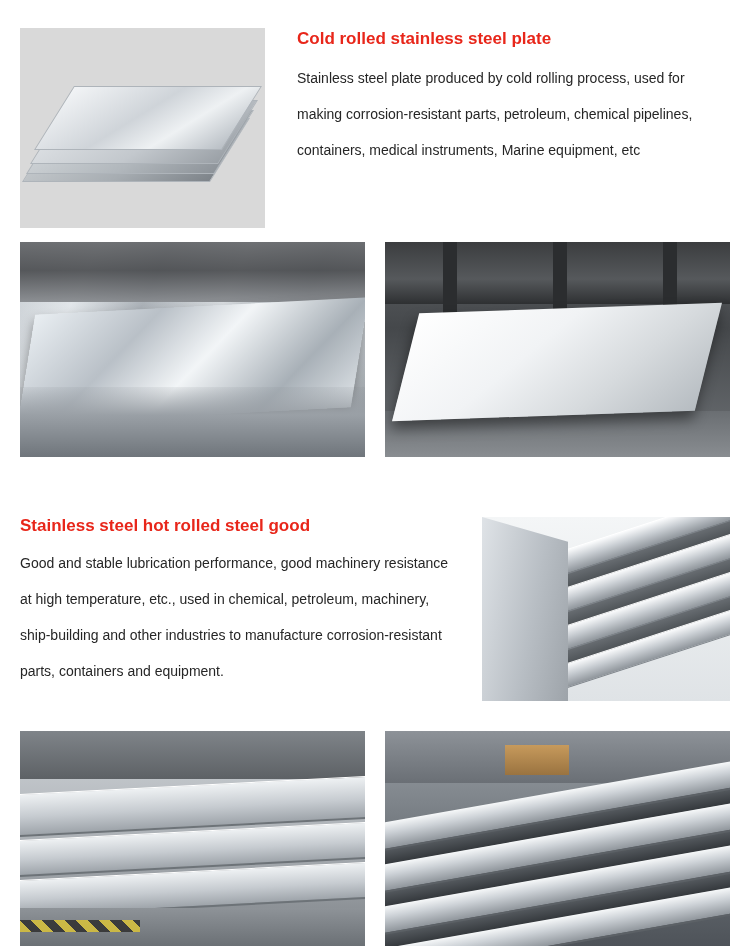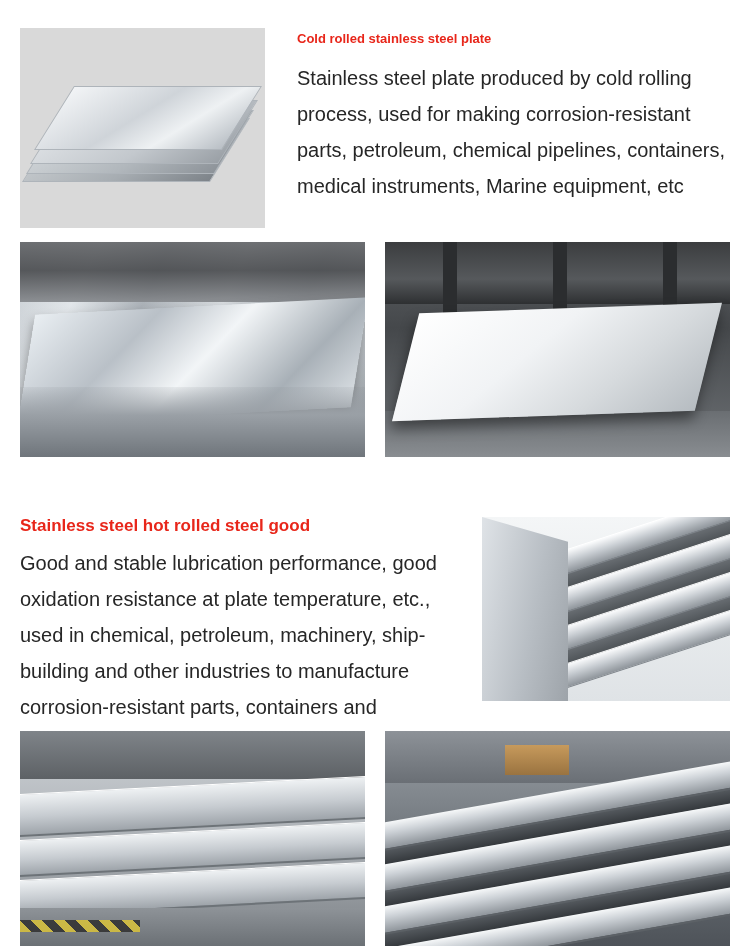--- a/index.html
+++ b/index.html
@@ -69,27 +69,27 @@
   }
 
   .text-block-cold {
     position: absolute;
     left: 277px;
     top: 0;
     width: 433px;
   }
   .heading {
     color: #e8261a;
-    font-size: 13px;
+    font-size: 17px;
     font-weight: bold;
     margin: 0 0 10px 0;
     line-height: 22px;
   }
   .body-text {
-    font-size: 20px;
+    font-size: 14px;
     line-height: 36px;
     color: #262626;
     margin: 0;
   }
 
   
   .photo-row {
     position: absolute;
     left: 20px;
     width: 710px;
@@ -336,21 +336,21 @@
       <div class="post c"></div>
       <div class="floor"></div>
       <div class="sheet"></div>
     </div>
   </div>
 
   <div class="section-two-top">
 
     <div class="text-block-hot">
       <h2 class="heading-hot">Stainless steel hot rolled steel good</h2>
-      <p class="body-text">Good and stable lubrication performance, good oxidation resistance at plate temperature, etc., used in chemical, petroleum, machinery, ship-building and other industries to manufacture corrosion-resistant parts, containers and equipment.</p>
+      <p class="body-text">Good and stable lubrication performance, good machinery resistance at high temperature, etc., used in chemical, petroleum, machinery, ship-building and other industries to manufacture corrosion-resistant parts, containers and equipment.</p>
     </div>
 
     <div class="thumb-hot">
       <div class="hot-gap g1"></div>
       <div class="hot-gap g2"></div>
       <div class="hot-gap g3"></div>
       <div class="hot-bar b1"></div>
       <div class="hot-bar b2"></div>
       <div class="hot-bar b3"></div>
       <div class="hot-bar b4"></div>

